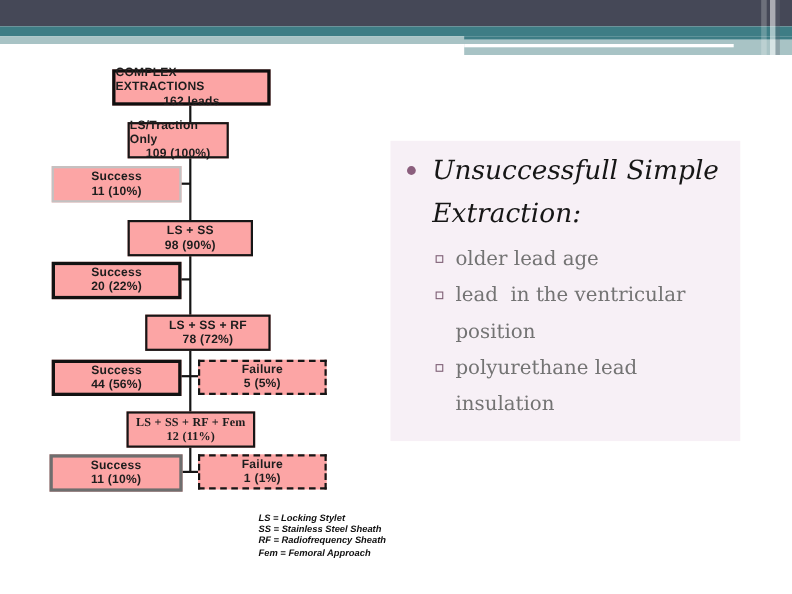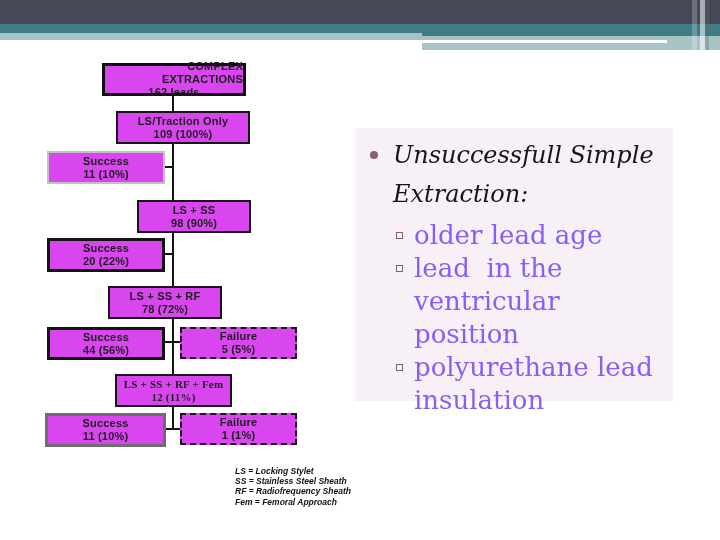--- a/index.html
+++ b/index.html
@@ -23,31 +23,31 @@
   
   .flowchart { position:absolute; left:0; top:0; width:360px; height:540px; }
   .cline { position:absolute; background:#141414; z-index:1; }
   .vline   { left:172px; top:95px;  width:2px;  height:335px; }
   .stub-a  { left:163px; top:166px; width:10px; height:2px; }
   .stub-b  { left:163px; top:253px; width:10px; height:2px; }
   .cross-a { left:163px; top:341px; width:19px; height:2px; }
   .cross-b { left:164px; top:428px; width:18px; height:2px; }
 
   .node {
-    position:absolute; z-index:2; background:#d946ef; box-sizing:border-box;
+    position:absolute; z-index:2; background:#fca5a5; box-sizing:border-box;
     display:flex; flex-direction:column; align-items:center; justify-content:center;
-    font-size:11px; font-weight:bold; color:#1d1d1d; line-height:13px; text-align:right;
+    font-size:11px; font-weight:bold; color:#1d1d1d; line-height:13px; text-align:left;
     letter-spacing:0.2px;
   }
   .n0  { left:102px; top:63px;  width:144px; height:33px; border:3px solid #0f0f0f; }
-  .n1  { left:116px; top:111px; width:134px; height:33px; border:2px solid #161616; }
+  .n1  { left:116px; top:111px; width:92px; height:33px; border:2px solid #161616; }
   .n2  { left:47px;  top:151px; width:118px; height:33px; border:2px solid #c2c2c2; }
-  .n3  { left:116px; top:200px; width:114px; height:33px; border:2px solid #161616;margin-left:21px; }
+  .n3  { left:116px; top:200px; width:114px; height:33px; border:2px solid #161616; }
   .n4  { left:47px;  top:238px; width:118px; height:34px; border:3px solid #121212; }
-  .n5  { left:108px; top:286px; width:114px; height:33px; border:2px solid #161616; }
+  .n5  { left:132px; top:286px; width:114px; height:33px; border:2px solid #161616; }
   .n6  { left:47px;  top:327px; width:118px; height:33px; border:3px solid #121212; }
   .n7  { left:180px; top:327px; width:117px; height:32px; border:2px dashed #161616; }
   .n8  { left:115px; top:374px; width:117px; height:33px; border:2px solid #161616;font-family:Liberation Serif, serif; }
   .n9  { left:45px;  top:413px; width:121px; height:34px; border:3px solid #6e6e6e; }
   .n10 { left:180px; top:413px; width:117px; height:32px; border:2px dashed #161616; }
 
   .legend {
     position:absolute; left:235px; top:466px; z-index:2;
     font-size:8.5px; line-height:10.2px; font-weight:bold; font-style:italic; color:#101010;
   }
@@ -64,21 +64,21 @@
     background:#8b5e7d; margin-top:15px; margin-right:15px;
   }
   .heading { font-size:24px; line-height:39px; color:#161616; width:274px;font-style:italic; }
   .sub-list { margin-top:5px; }
   .sub-item { display:flex; padding-left:26px; }
   .sub-marker {
     flex:0 0 5px; width:5px; height:5px; border:1px solid #7e5f75;
     background:transparent; margin-top:13px; margin-right:11px;
   }
   .sub-text {
-    font-size:26px; line-height:33px; color:#8b5cf6;
+    font-size:18px; line-height:33px; color:#737373;
     white-space:pre-wrap; width:252px;
   }
 </style>
 </head>
 <body>
 
 <div class="slide">
 
   <div class="banner">
     <div class="bar bar-dark"></div>

